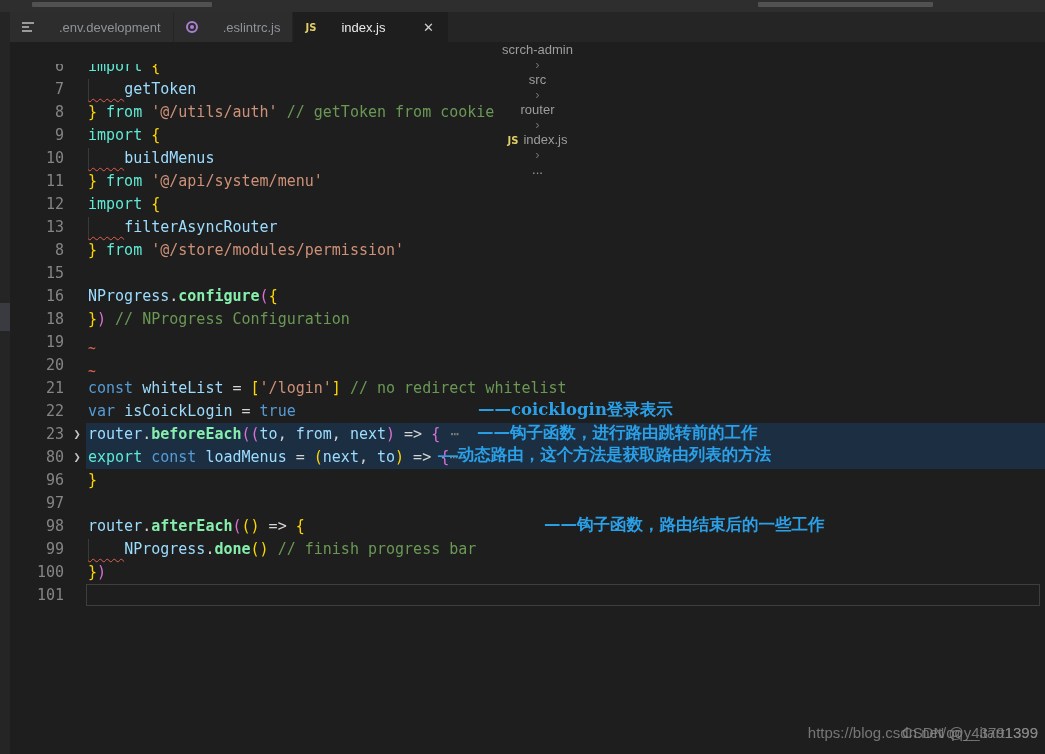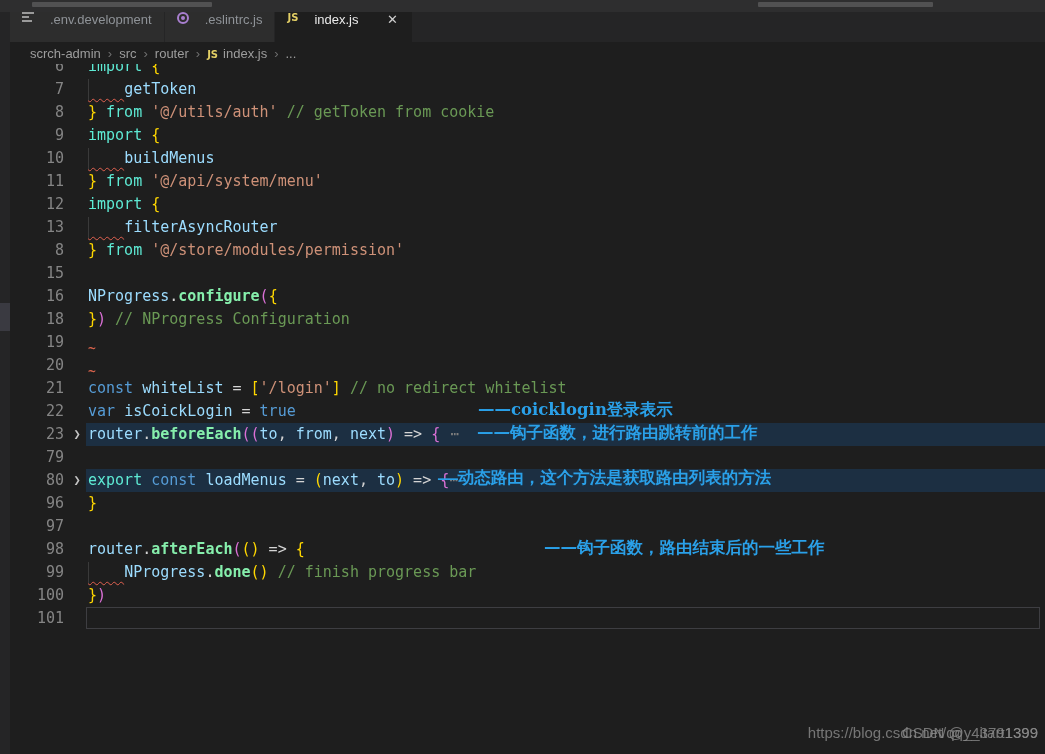--- a/index.html
+++ b/index.html
@@ -6,34 +6,34 @@
   html,body { width:1045px; height:754px; overflow:hidden; background:#1e1e1e;
               font-family:"Liberation Sans", sans-serif; }
   #stage { position:relative; width:1045px; height:754px; background:#1e1e1e; overflow:hidden; }
 
   
   #topbar { position:absolute; left:0; top:0; width:1045px; height:12px; background:#2e2e2f; z-index:9; }
   #topbar .remnant { position:absolute; top:2px; height:5px; background:rgba(210,210,210,.22); border-radius:1px; }
 
   
   #tabbar { position:absolute; left:10px; top:12px; right:0; height:30px; background:#252526; z-index:8; display:flex; }
-  .tab { height:30px; display:flex; gap:16px; padding:0 12px; background:#2d2d2d;
+  .tab { height:30px; display:flex; align-items:center; gap:25px; padding:0 12px; background:#2d2d2d;
          border-right:1px solid #252526; color:#8f9398; font-size:13px; cursor:pointer; }
   .tab.active { background:#1e1e1e; color:#eaeaea; }
   .tab .close { margin-left:10px; color:#d0d0d0; font-size:13px; width:16px; text-align:center; }
   .js-badge { color:#e3cf65; font-weight:bold; font-size:10px; letter-spacing:0; font-family:"DejaVu Sans", sans-serif; }
   .eslint-ic { width:12px; height:12px; border:2px solid #a97fd0; border-radius:50%; position:relative; display:inline-block; }
   .eslint-ic i { position:absolute; left:2px; top:2px; width:4px; height:4px; background:#a97fd0; border-radius:50%; }
   .env-ic { display:inline-flex; flex-direction:column; gap:2px; width:12px; }
   .env-ic i { display:block; height:2px; background:#9a9a9a; }
   .env-ic i:nth-child(1){ width:12px; } .env-ic i:nth-child(2){ width:7px; } .env-ic i:nth-child(3){ width:10px; }
 
   
   #breadcrumb { position:absolute; left:10px; top:42px; right:0; height:22px; background:#1e1e1e; z-index:7;
-                display:flex; align-items:center; padding-left:20px; font-size:13px; color:#9d9d9d; }
+                display:flex; align-items:center; padding-left:20px; font-size:13px; color:#9d9d9d;flex-direction:column; }
   #breadcrumb .bc-item { cursor:pointer; }
   #breadcrumb .sep { color:#6f6f6f; margin:0 7px; font-size:13px; }
   #breadcrumb .js-badge { margin-right:5px; }
 
   
   #leftstrip { position:absolute; left:0; top:12px; width:10px; bottom:0; background:#252526; z-index:10; }
   #leftstrip .band { position:absolute; left:0; top:291px; width:10px; height:28px; background:#3a3a41; }
   #redbadge { position:absolute; left:0; top:76px; width:9px; height:25px; background:#9e2d22; border:1px solid #c4584a;
               border-left:none; border-radius:0 4px 4px 0; color:#e9c27d; font-size:11px; line-height:23px; text-align:center; }
 
@@ -173,24 +173,20 @@
         <span class="annot" style="left: 468px;">——coicklogin登录表示</span>
       </div>
       <div class="row">
         <div class="hlband"></div>
         <span class="num">23</span>
         <span class="fold">❯</span>
         <span class="code"><span class="tok-id">router</span><span class="tok-pun">.</span><span class="tok-fn">beforeEach</span><span class="tok-bp">((</span><span class="tok-id">to</span><span class="tok-pun">, </span><span class="tok-id">from</span><span class="tok-pun">, </span><span class="tok-id">next</span><span class="tok-bp">)</span><span class="tok-pun"> =&gt; </span><span class="tok-bp">{</span><span class="tok-el"> ⋯</span></span>
         <span class="annot" style="left: 467px;">——钩子函数，进行路由跳转前的工作</span>
       </div>
       <div class="row">
-        <span class="num">79</span>
-        <span class="code"></span>
-      </div>
-      <div class="row">
         <div class="hlband"></div>
         <span class="num">80</span>
         <span class="fold">❯</span>
         <span class="code"><span class="tok-kw">export</span><span class="tok-pun"> </span><span class="tok-kw2">const</span><span class="tok-pun"> </span><span class="tok-id">loadMenus</span><span class="tok-pun"> = </span><span class="tok-by">(</span><span class="tok-id">next</span><span class="tok-pun">, </span><span class="tok-id">to</span><span class="tok-by">)</span><span class="tok-pun"> =&gt; </span><span class="tok-bp">{</span><span class="tok-el">⋯</span></span>
         <span class="annot" style="left: 428px; font-family: Liberation Mono, monospace;">——动态路由，这个方法是获取路由列表的方法</span>
       </div>
       <div class="row">
         <span class="num">96</span>
         <span class="code"><span class="tok-by">}</span></span>
       </div>

